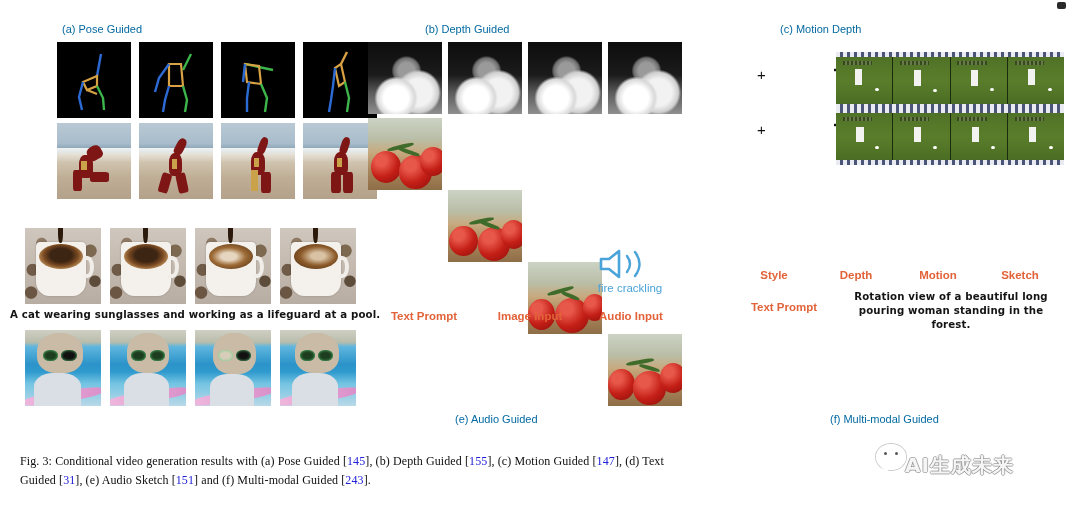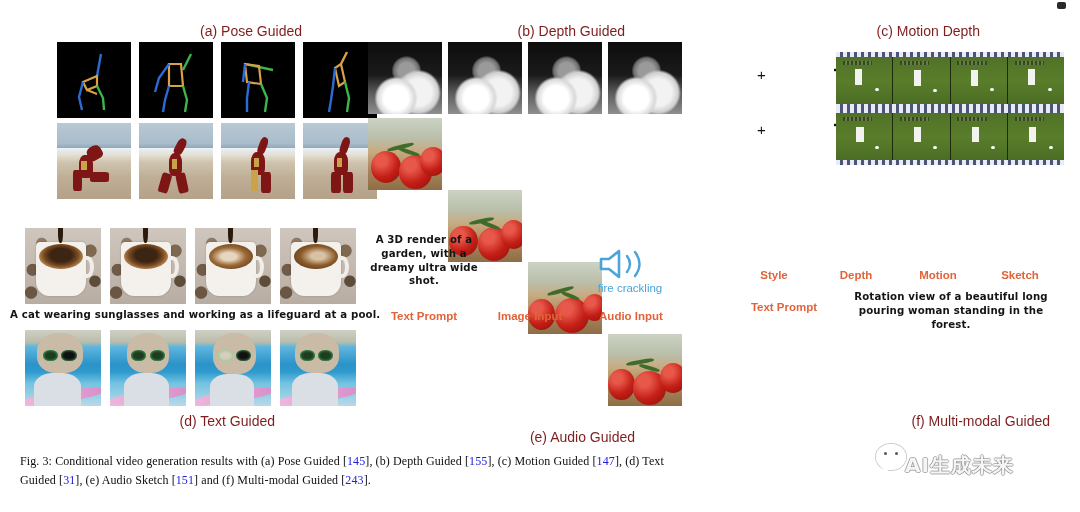--- a/index.html
+++ b/index.html
@@ -12,23 +12,23 @@
     position: relative;
     width: 1080px; height: 512px;
     background: #ffffff;
     overflow: hidden;
   }
 
   
   .abs { position: absolute; }
   .panel-title {
     font-family: "Liberation Sans", sans-serif;
-    font-size: 14px;
-    color: #7f1d1d;
-    text-align: right;
+    font-size: 11px;
+    color: #0369a1;
+    text-align: left;
     white-space: nowrap;
   }
   .prompt {
     font-family: "DejaVu Sans", sans-serif;
     font-size: 10.2px;
     font-weight: bold;
     color: #141414;
     text-align: center;
     letter-spacing: .15px;
     line-height: 1.35;
@@ -332,21 +332,20 @@
     <div class="cat-body" style="left:20%; top:58%; width:58%; height:42%;"></div>
   </div>
   <div class="frame pool" style="left:280px; top:330px; width:76px; height:76px;">
     <div class="noodle"></div>
     <div class="cat-head" style="left:20%; top:4%; width:58%; height:52%;"></div>
     <div class="cat-glass" style="left:26%; top:26%; width:20%; height:15%;"></div>
     <div class="cat-glass" style="left:50%; top:26%; width:20%; height:15%;"></div>
     <div class="cat-body" style="left:16%; top:56%; width:60%; height:44%;"></div>
   </div>
 
-  <div class="panel-title abs" style="left:115px; top:413px; width:160px;">(d) Text Guided</div>
 
   <div class="panel-title abs" style="left:425px; top:23px; width:200px;">(b) Depth  Guided</div>
 
   <div class="frame depth" style="left:368px; top:42px; width:74px; height:72px;"></div>
   <div class="frame depth" style="left:448px; top:42px; width:74px; height:72px;"></div>
   <div class="frame depth" style="left:528px; top:42px; width:74px; height:72px;"></div>
   <div class="frame depth" style="left:608px; top:42px; width:74px; height:72px;"></div>
 
   <div class="frame tomato" style="left:368px; top:118px; width:74px; height:72px;">
     <div class="tom" style="left:4%; top:46%; width:40%; height:44%;"></div>
@@ -370,37 +369,36 @@
     <div class="stem" style="left:44%; top:44%; width:26%; height:5%; transform:rotate(22deg);"></div>
   </div>
   <div class="frame tomato" style="left:608px; top:118px; width:74px; height:72px;">
     <div class="tom" style="left:0%; top:48%; width:36%; height:44%;"></div>
     <div class="tom" style="left:34%; top:52%; width:44%; height:46%;"></div>
     <div class="tom" style="left:70%; top:40%; width:36%; height:42%;"></div>
     <div class="stem" style="left:24%; top:36%; width:38%; height:5%; transform:rotate(-10deg);"></div>
     <div class="stem" style="left:42%; top:44%; width:28%; height:5%; transform:rotate(16deg);"></div>
   </div>
 
-  <div class="prompt wrap abs" style="left:370px; top:233px; width:108px;">A 3D render of a garden, with a dreamy ultra wide shot.</div>
 
   <div class="abs" style="left:595px; top:248px; width:68px; height:32px;">
     <svg viewBox="0 0 68 32" width="68" height="32">
       <path d="M6 11 L14 11 L24 3 L24 29 L14 21 L6 21 Z" fill="none" stroke="#4aa3d9" stroke-width="2.6" stroke-linejoin="round"></path>
       <path d="M32 8 Q38 16 32 24" fill="none" stroke="#4aa3d9" stroke-width="2.4" stroke-linecap="round"></path>
       <path d="M40 4 Q49 16 40 28" fill="none" stroke="#4aa3d9" stroke-width="2.4" stroke-linecap="round"></path>
     </svg>
   </div>
   <div class="abs" style="left:575px; top:282px; width:110px; text-align:center;
        font-family:'Liberation Sans',sans-serif; font-size:11.5px; color:#4aa3d9;">fire crackling</div>
 
   <div class="inlabel abs" style="left:372px; top:310px; width:104px;">Text Prompt</div>
   <div class="inlabel abs" style="left:480px; top:310px; width:100px;">Image Input</div>
   <div class="inlabel abs" style="left:583px; top:310px; width:96px;">Audio Input</div>
 
-  <div class="panel-title abs" style="left:455px; top:413px; width:180px;margin-top:16px;">(e) Audio Guided</div>
+  <div class="panel-title abs" style="left:455px; top:413px; width:180px;">(e) Audio Guided</div>
 
   <div class="panel-title abs" style="left:780px; top:23px; width:200px;">(c) Motion Depth</div>
 
   <div class="plus abs" style="left:757px; top:66px;">+</div>
   <div class="plus abs" style="left:757px; top:121px;">+</div>
 
   <div class="abs" style="left:834px; top:64px;">
     <svg class="arrow-ico" width="22" height="12" viewBox="0 0 22 12">
       <path d="M0 6 L15 6" stroke="#111" stroke-width="2.4"></path>
       <path d="M14 1 L21 6 L14 11 Z" fill="#111"></path>

